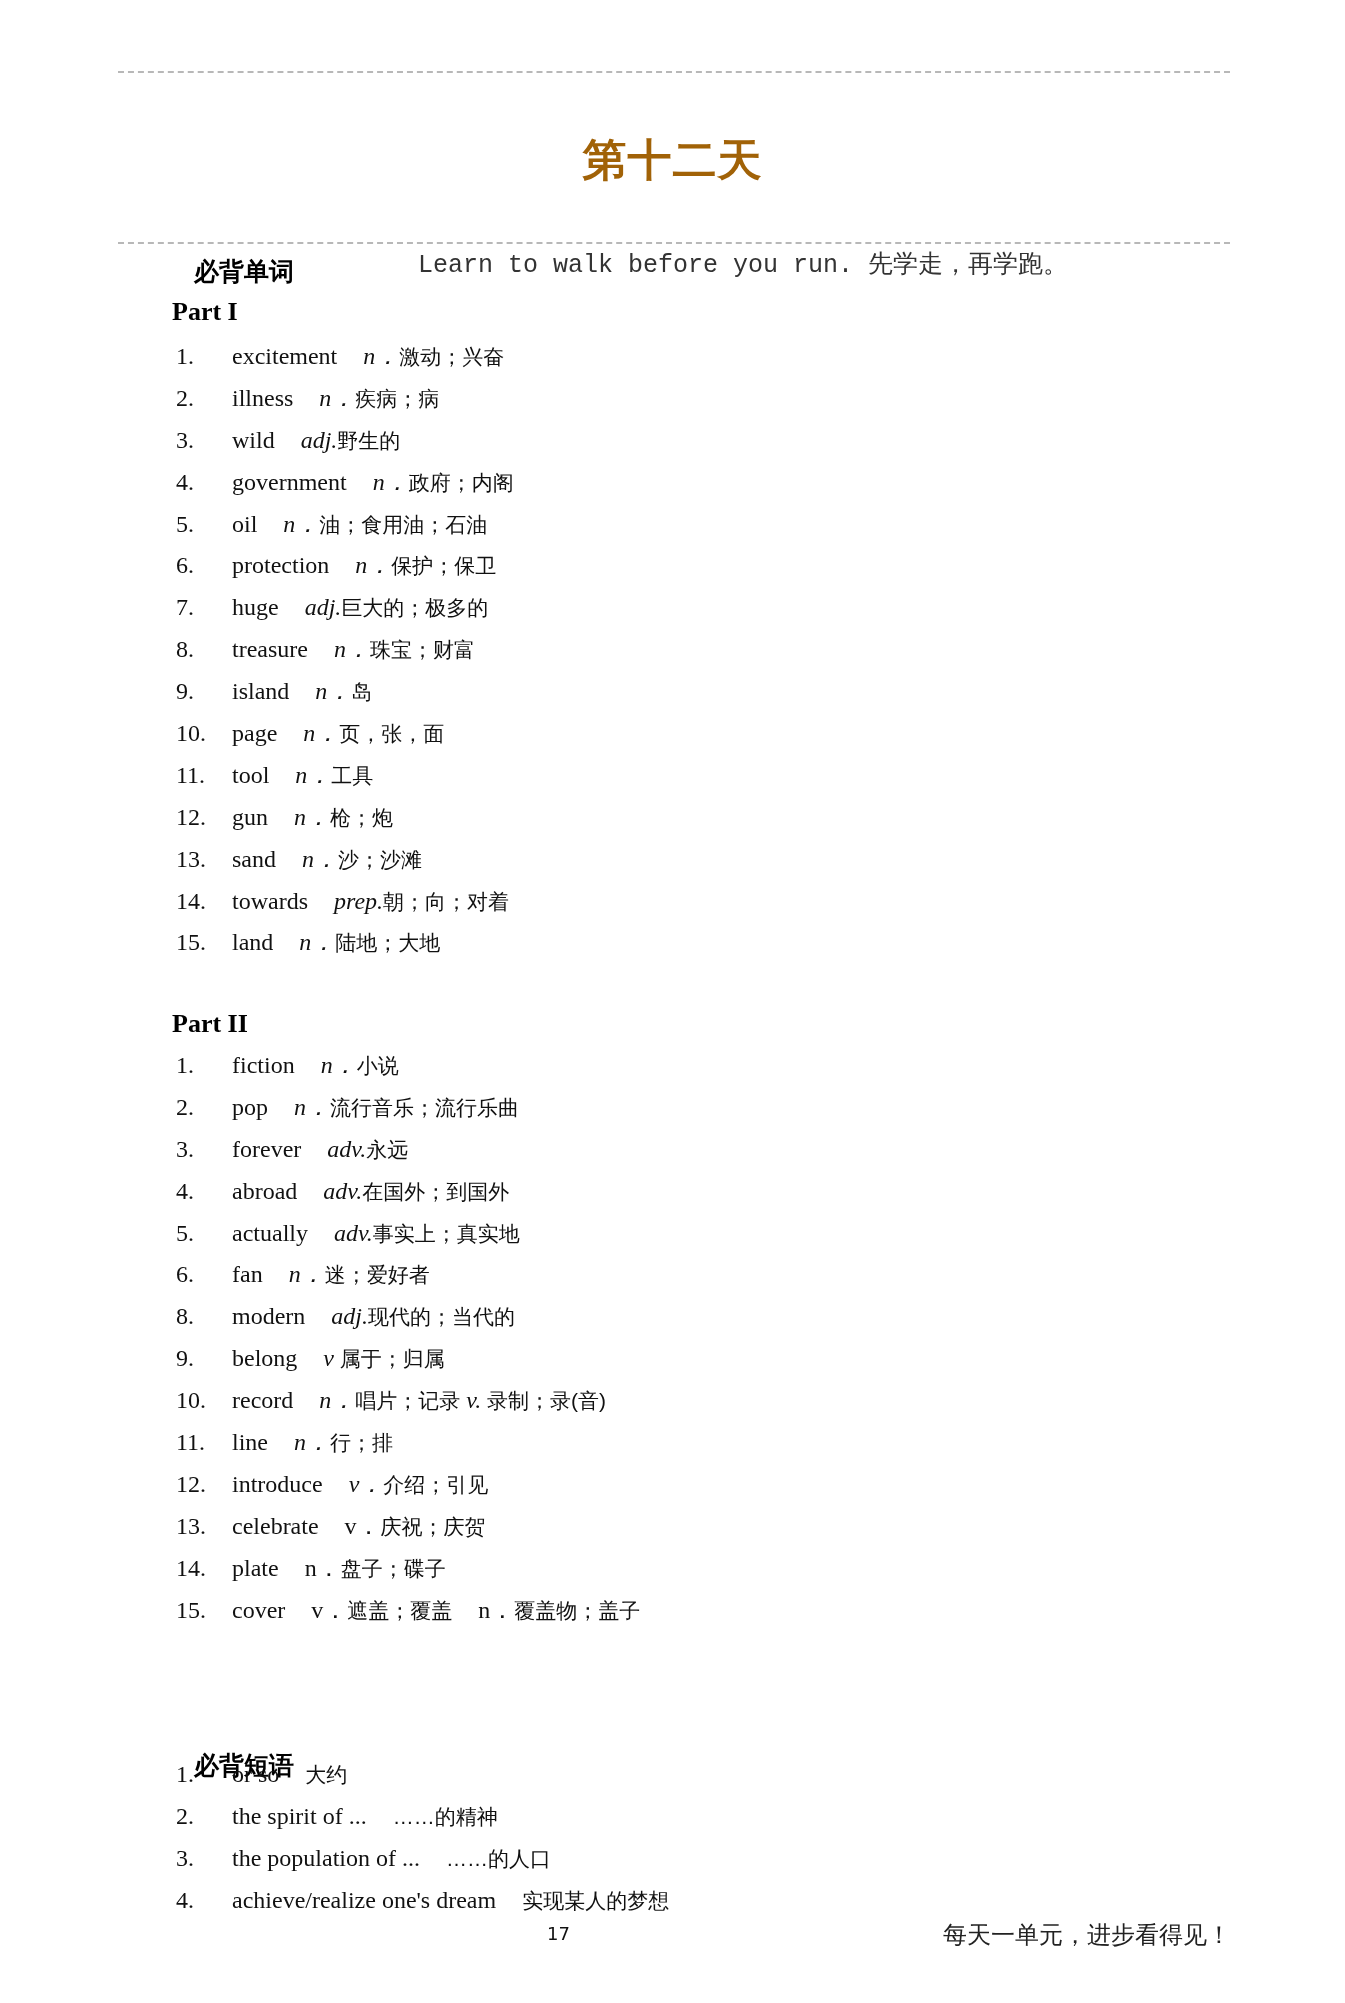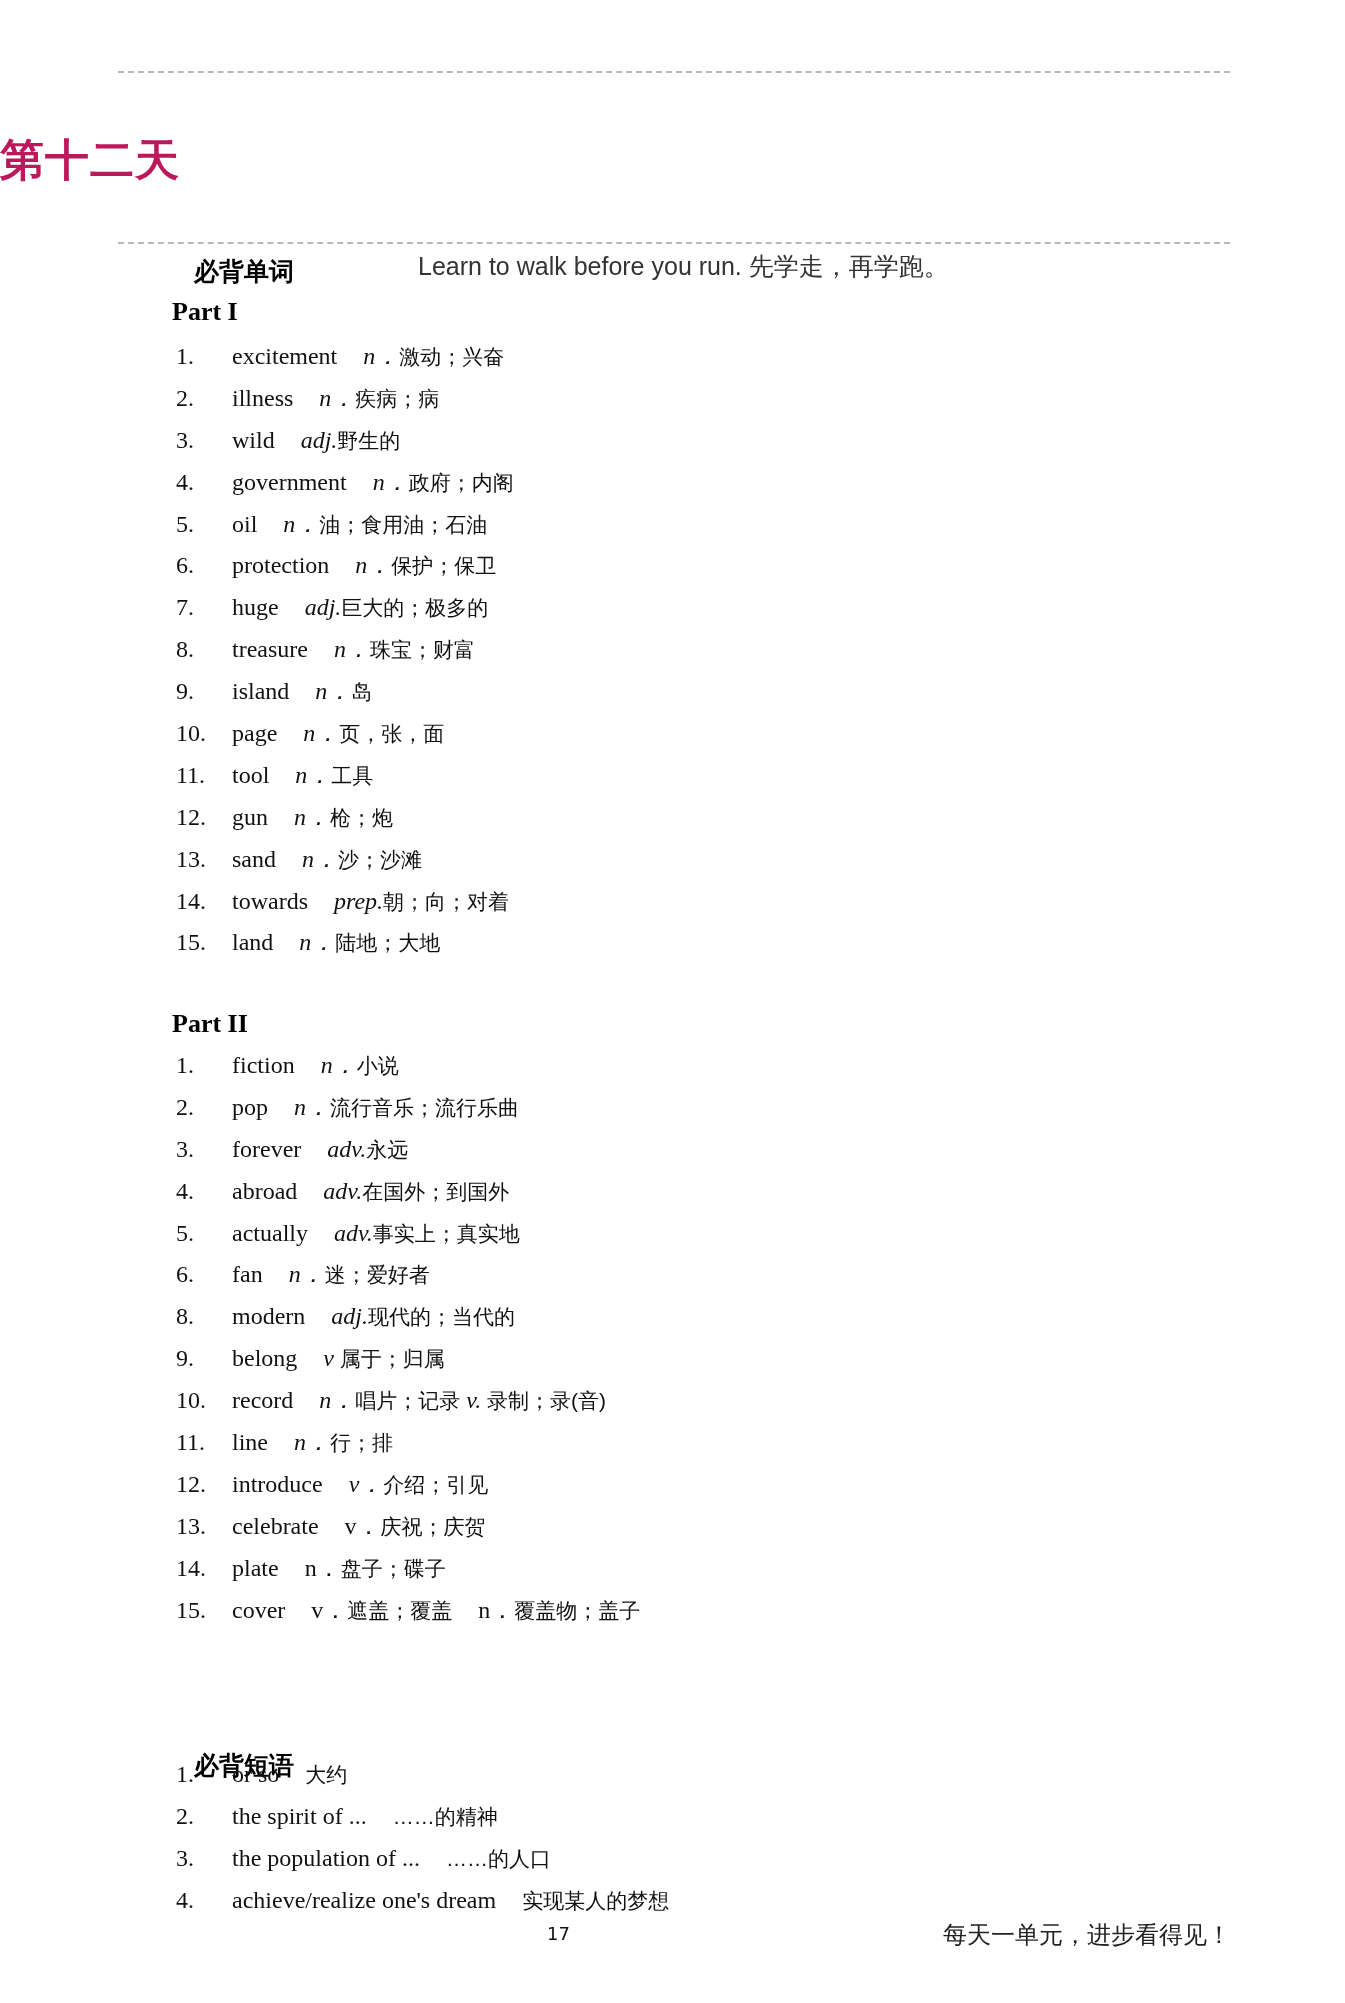--- a/index.html
+++ b/index.html
@@ -20,41 +20,42 @@
       left: 118px;
       width: 1112px;
       height: 0;
       border-top: 2px dashed #b8b8b8;
     }
     .page-title {
       position: absolute;
       left: 0;
       width: 1345px;
       top: 132px;
+      text-align: center;
       font-family: "DejaVu Sans", "Liberation Sans", sans-serif;
       font-weight: bold;
       font-size: 44px;
       line-height: 56px;
-      color: #be185d;
+      color: #a16207;
       letter-spacing: 1px;
     }
     .section-heading {
       position: absolute;
       left: 194px;
       font-family: "DejaVu Sans", "Liberation Sans", sans-serif;
       font-weight: bold;
       font-size: 25px;
       line-height: 32px;
       color: #000;
     }
     .motto {
       position: absolute;
       left: 418px;
       top: 250px;
-      font-family: Liberation Sans, sans-serif;
+      font-family: Liberation Mono, monospace;
       font-size: 25px;
       line-height: 32px;
       color: #333;
       white-space: nowrap;
     }
     .part-heading {
       position: absolute;
       left: 172px;
       font-family: "Liberation Serif", "DejaVu Serif", serif;
       font-weight: bold;

